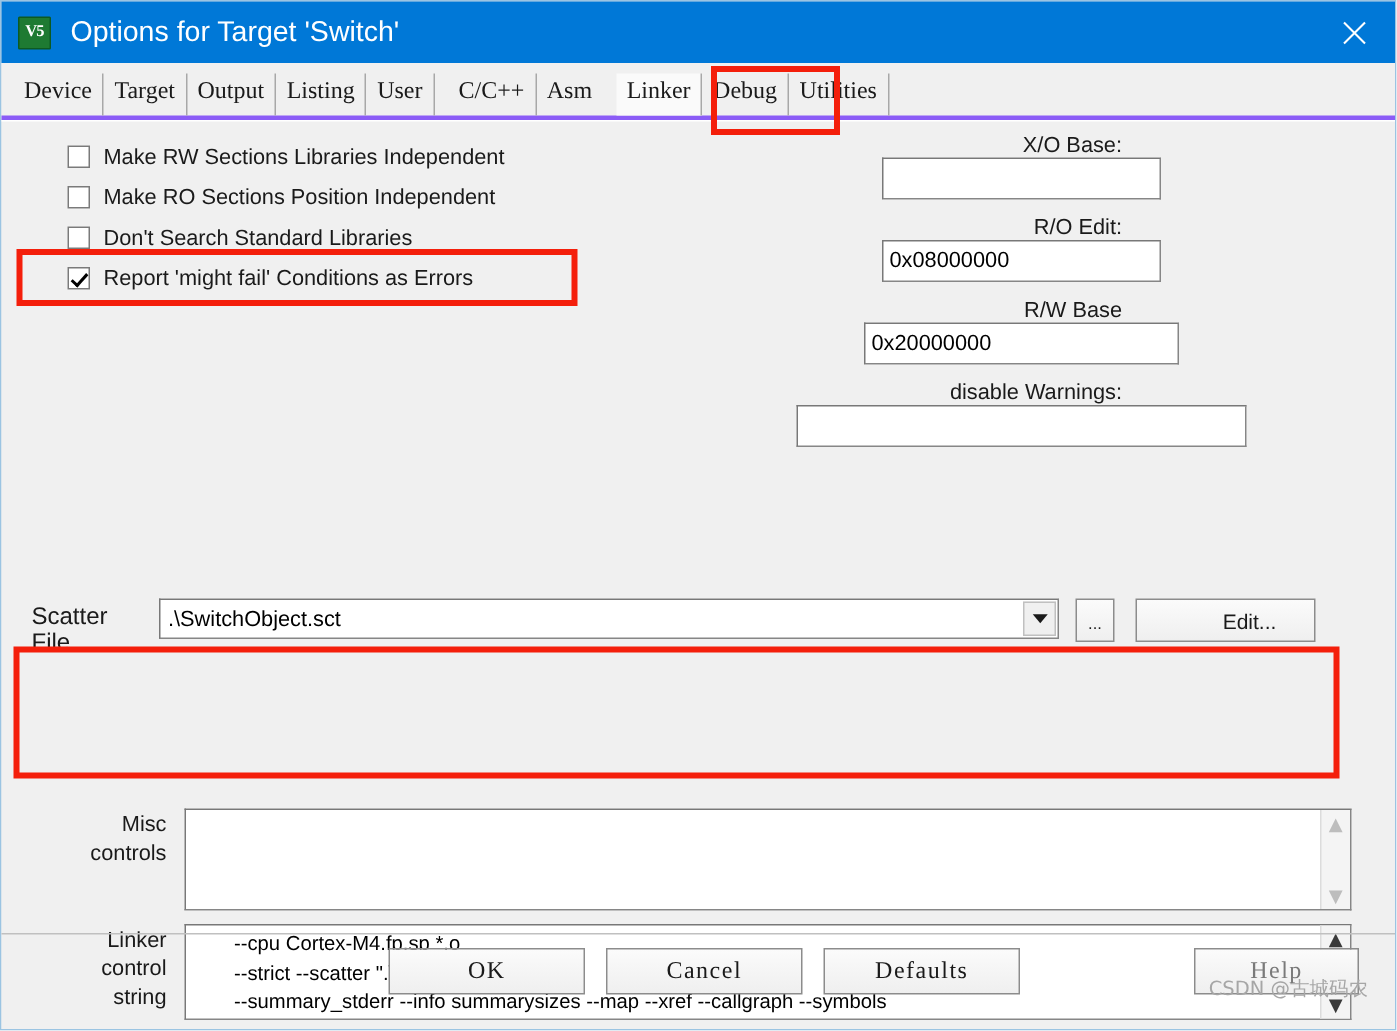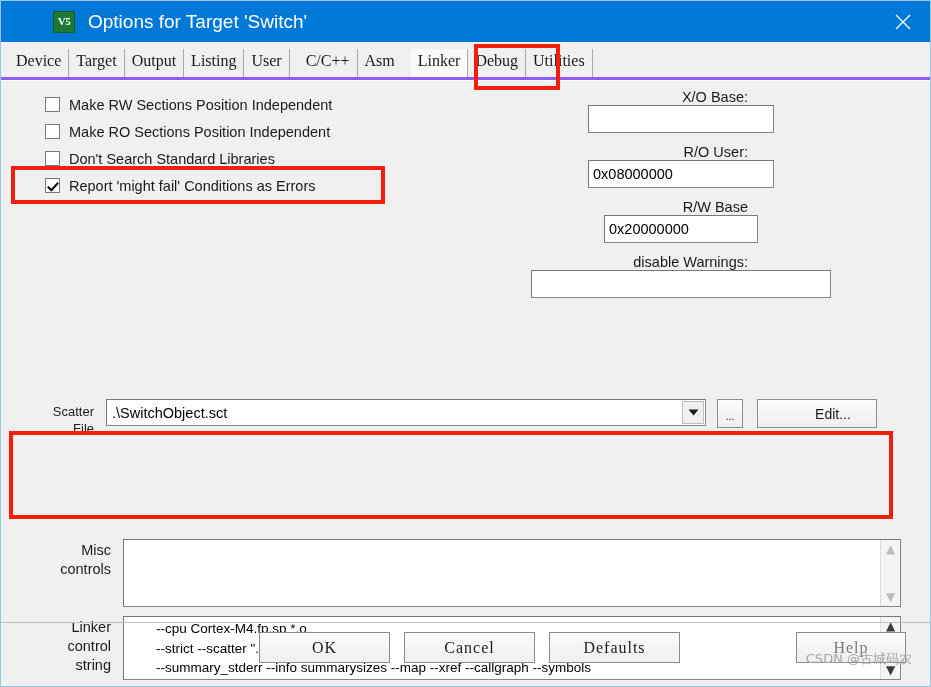--- a/index.html
+++ b/index.html
@@ -26,21 +26,20 @@
   }
 
   
   #title-bar {
     height: 41px;
     background: #0078d7;
     display: flex;
     align-items: center;
     flex: 0 0 auto;
     position: relative;
-    padding-left: 41px;
   }
   #app-icon {
     width: 22px; height: 22px;
     margin-left: 11px;
     background: #1e7a32;
     border: 1px solid #0d5a22;
     border-radius: 1px;
     display: flex;
     align-items: center;
     justify-content: center;
@@ -172,37 +171,36 @@
     font-size: 14.5px;
     color: #000000;
     padding: 0 4px;
     display: flex;
     align-items: center;
     font-family: "Liberation Sans", sans-serif;
     cursor: text;
   }
   #xo-base-input  { width: 186px; }
   #ro-base-input  { width: 186px; }
-  #rw-base-input  { width: 154px; }
+  #rw-base-input  { width: 210px; }
   #disable-warnings-input { width: 300px; }
 
   
   #scatter-section {
     position: absolute;
     left: 20px; top: 318px;
     width: 880px;
   }
   #scatter-row {
     display: flex;
     align-items: flex-start;
   }
   #scatter-label {
     width: 85px;
-    text-align: right;
-    font-size: 13px;
+    font-size: 16px;
     color: #1a1a1a;
     line-height: 17px;
     padding-right: 12px;
     padding-top: 4px;
     flex: 0 0 auto;
   }
   #scatter-combo {
     width: 600px; height: 27px;
     background: #ffffff;
     border: 1px solid #868686;
@@ -387,21 +385,21 @@
     <div class="tab">Utilities</div>
   </div>
 
   <div id="client-area">
 
     <div id="checkbox-group">
 
 
       <div class="cb-row indent">
         <span class="cb-box"></span>
-        <span class="cb-label">Make RW Sections Position Independent</span>
+        <span class="cb-label">Make RW Sections Libraries Independent</span>
       </div>
 
       <div class="cb-row indent">
         <span class="cb-box"></span>
         <span class="cb-label">Make RO Sections Position Independent</span>
       </div>
 
       <div class="cb-row indent">
         <span class="cb-box"></span>
         <span class="cb-label">Don't Search Standard Libraries</span>
@@ -415,21 +413,21 @@
     </div>
 
     <div id="base-fields">
 
       <div class="field-row">
         <span class="field-label">X/O Base:</span>
         <span class="text-input" id="xo-base-input"></span>
       </div>
 
       <div class="field-row">
-        <span class="field-label">R/O User:</span>
+        <span class="field-label">R/O Edit:</span>
         <span class="text-input" id="ro-base-input">0x08000000</span>
       </div>
 
       <div class="field-row">
         <span class="field-label">R/W Base</span>
         <span class="text-input" id="rw-base-input">0x20000000</span>
       </div>
 
       <div class="field-row">
         <span class="field-label">disable Warnings:</span>

